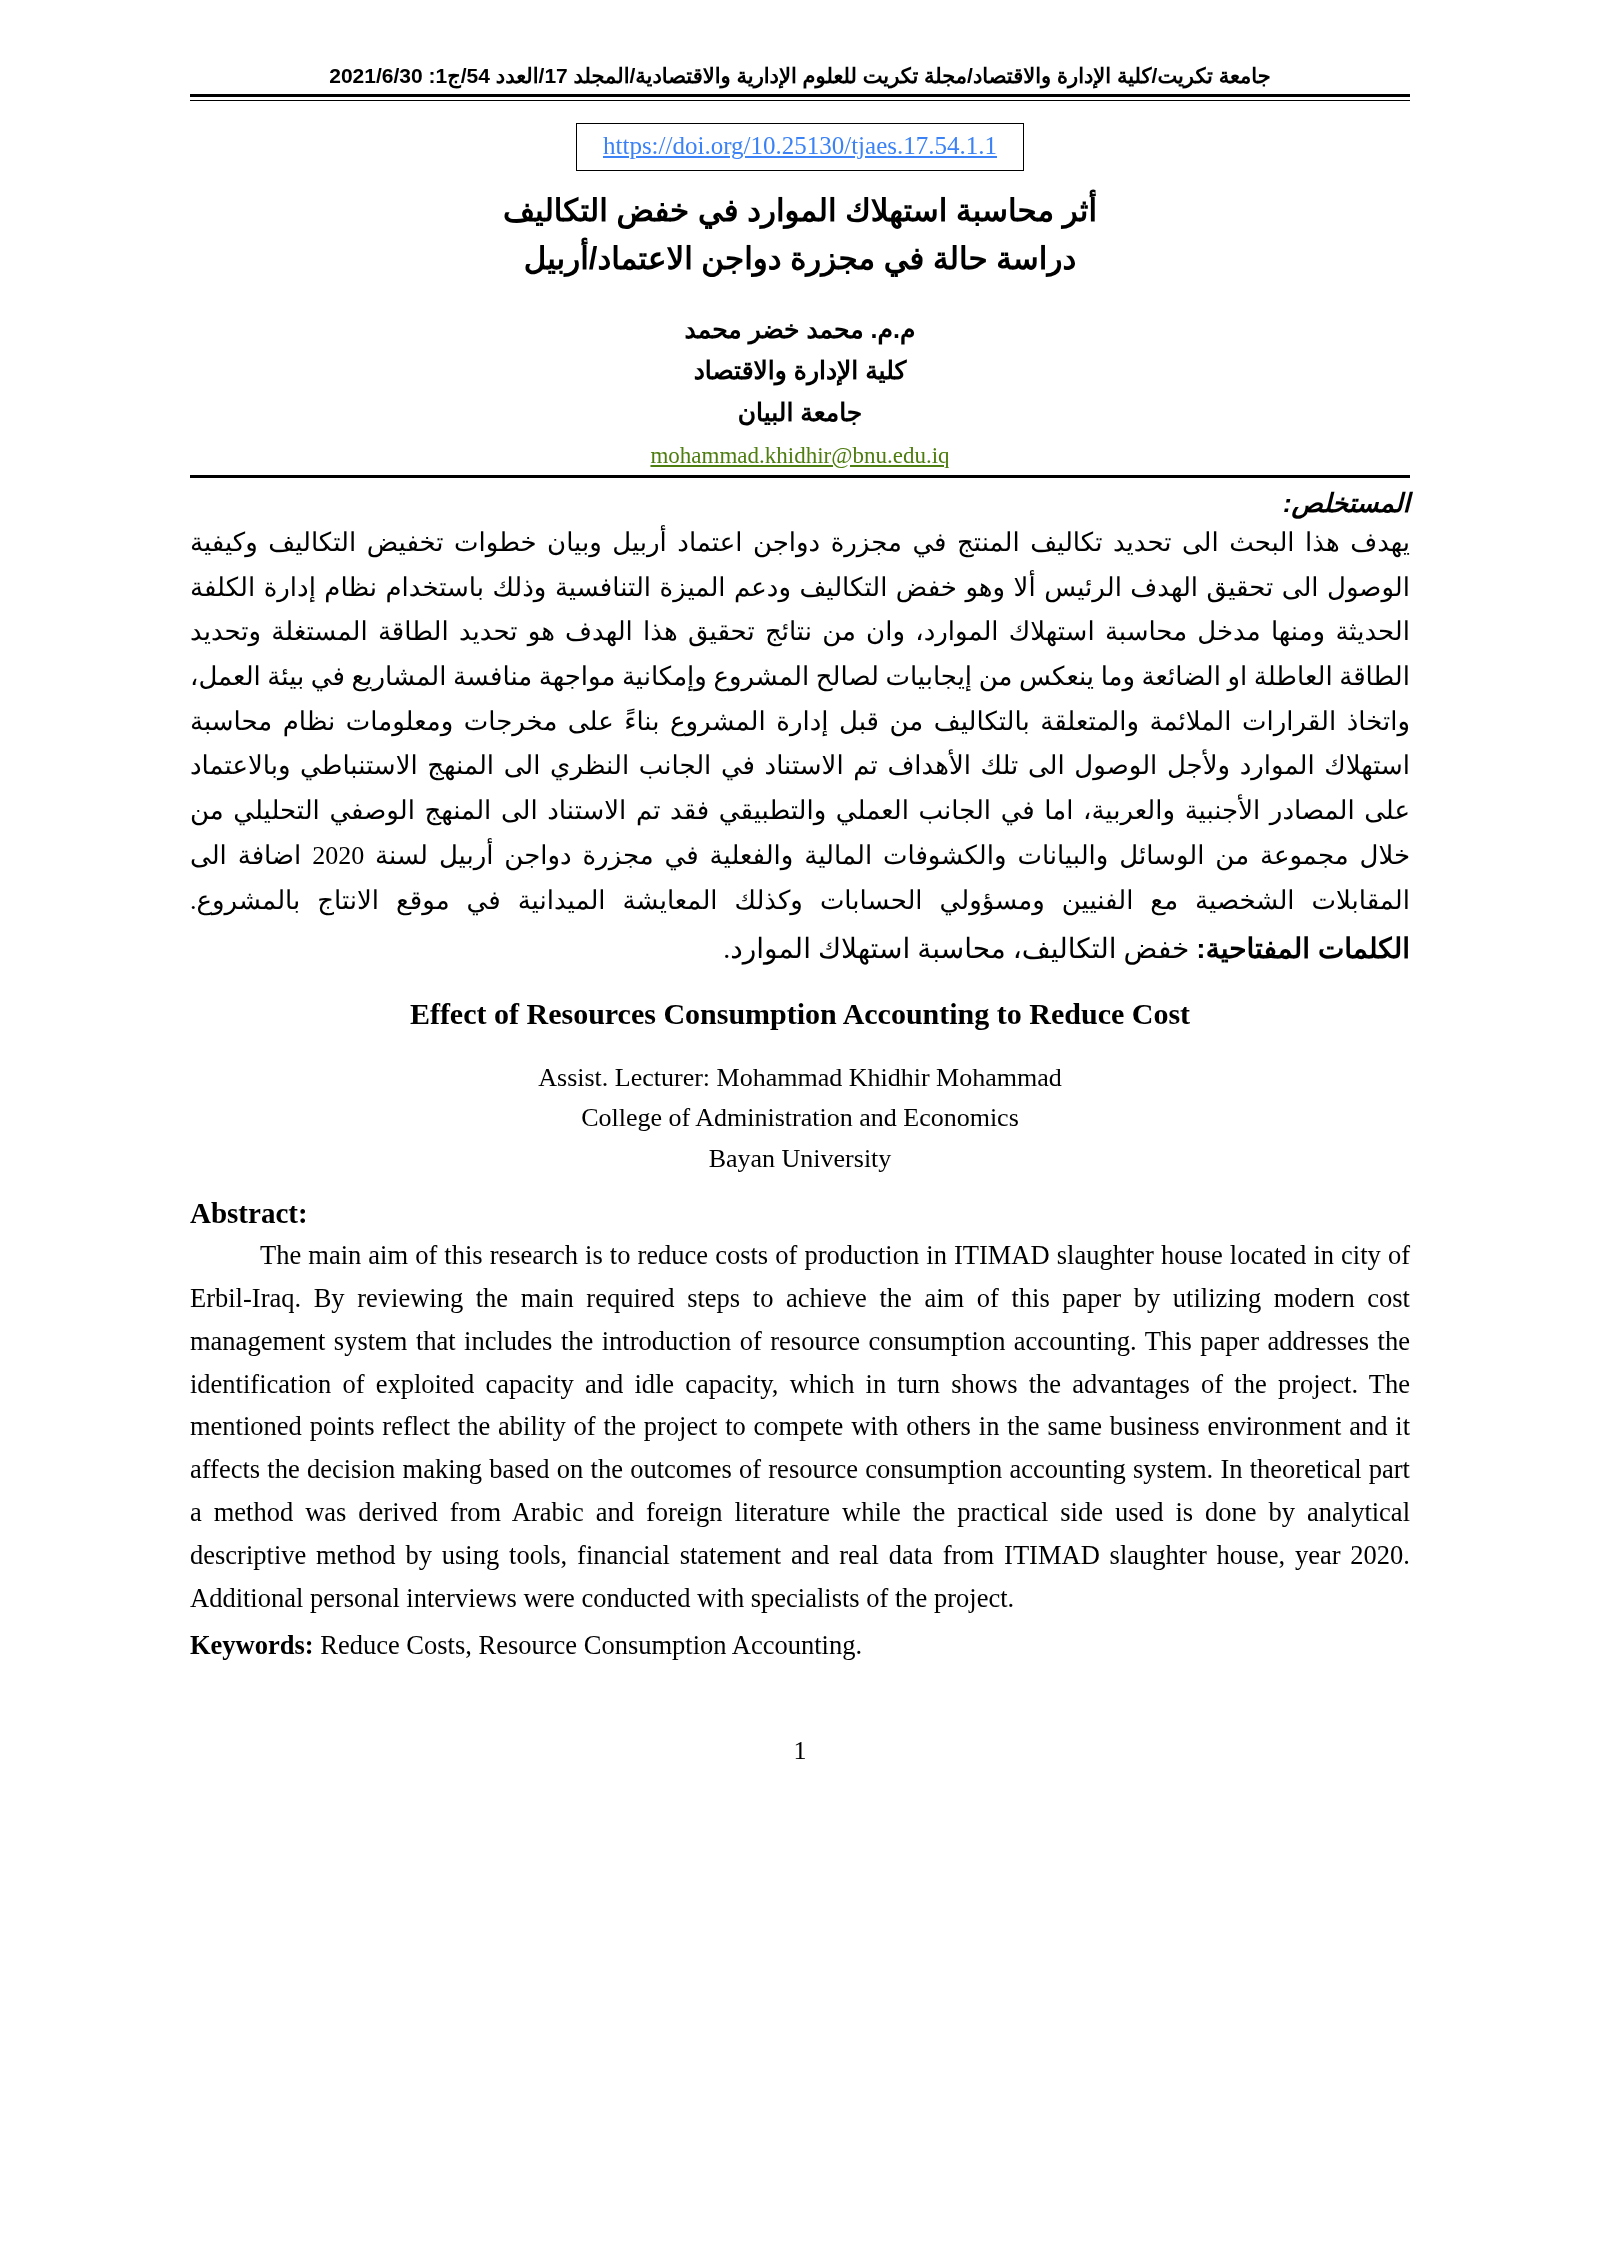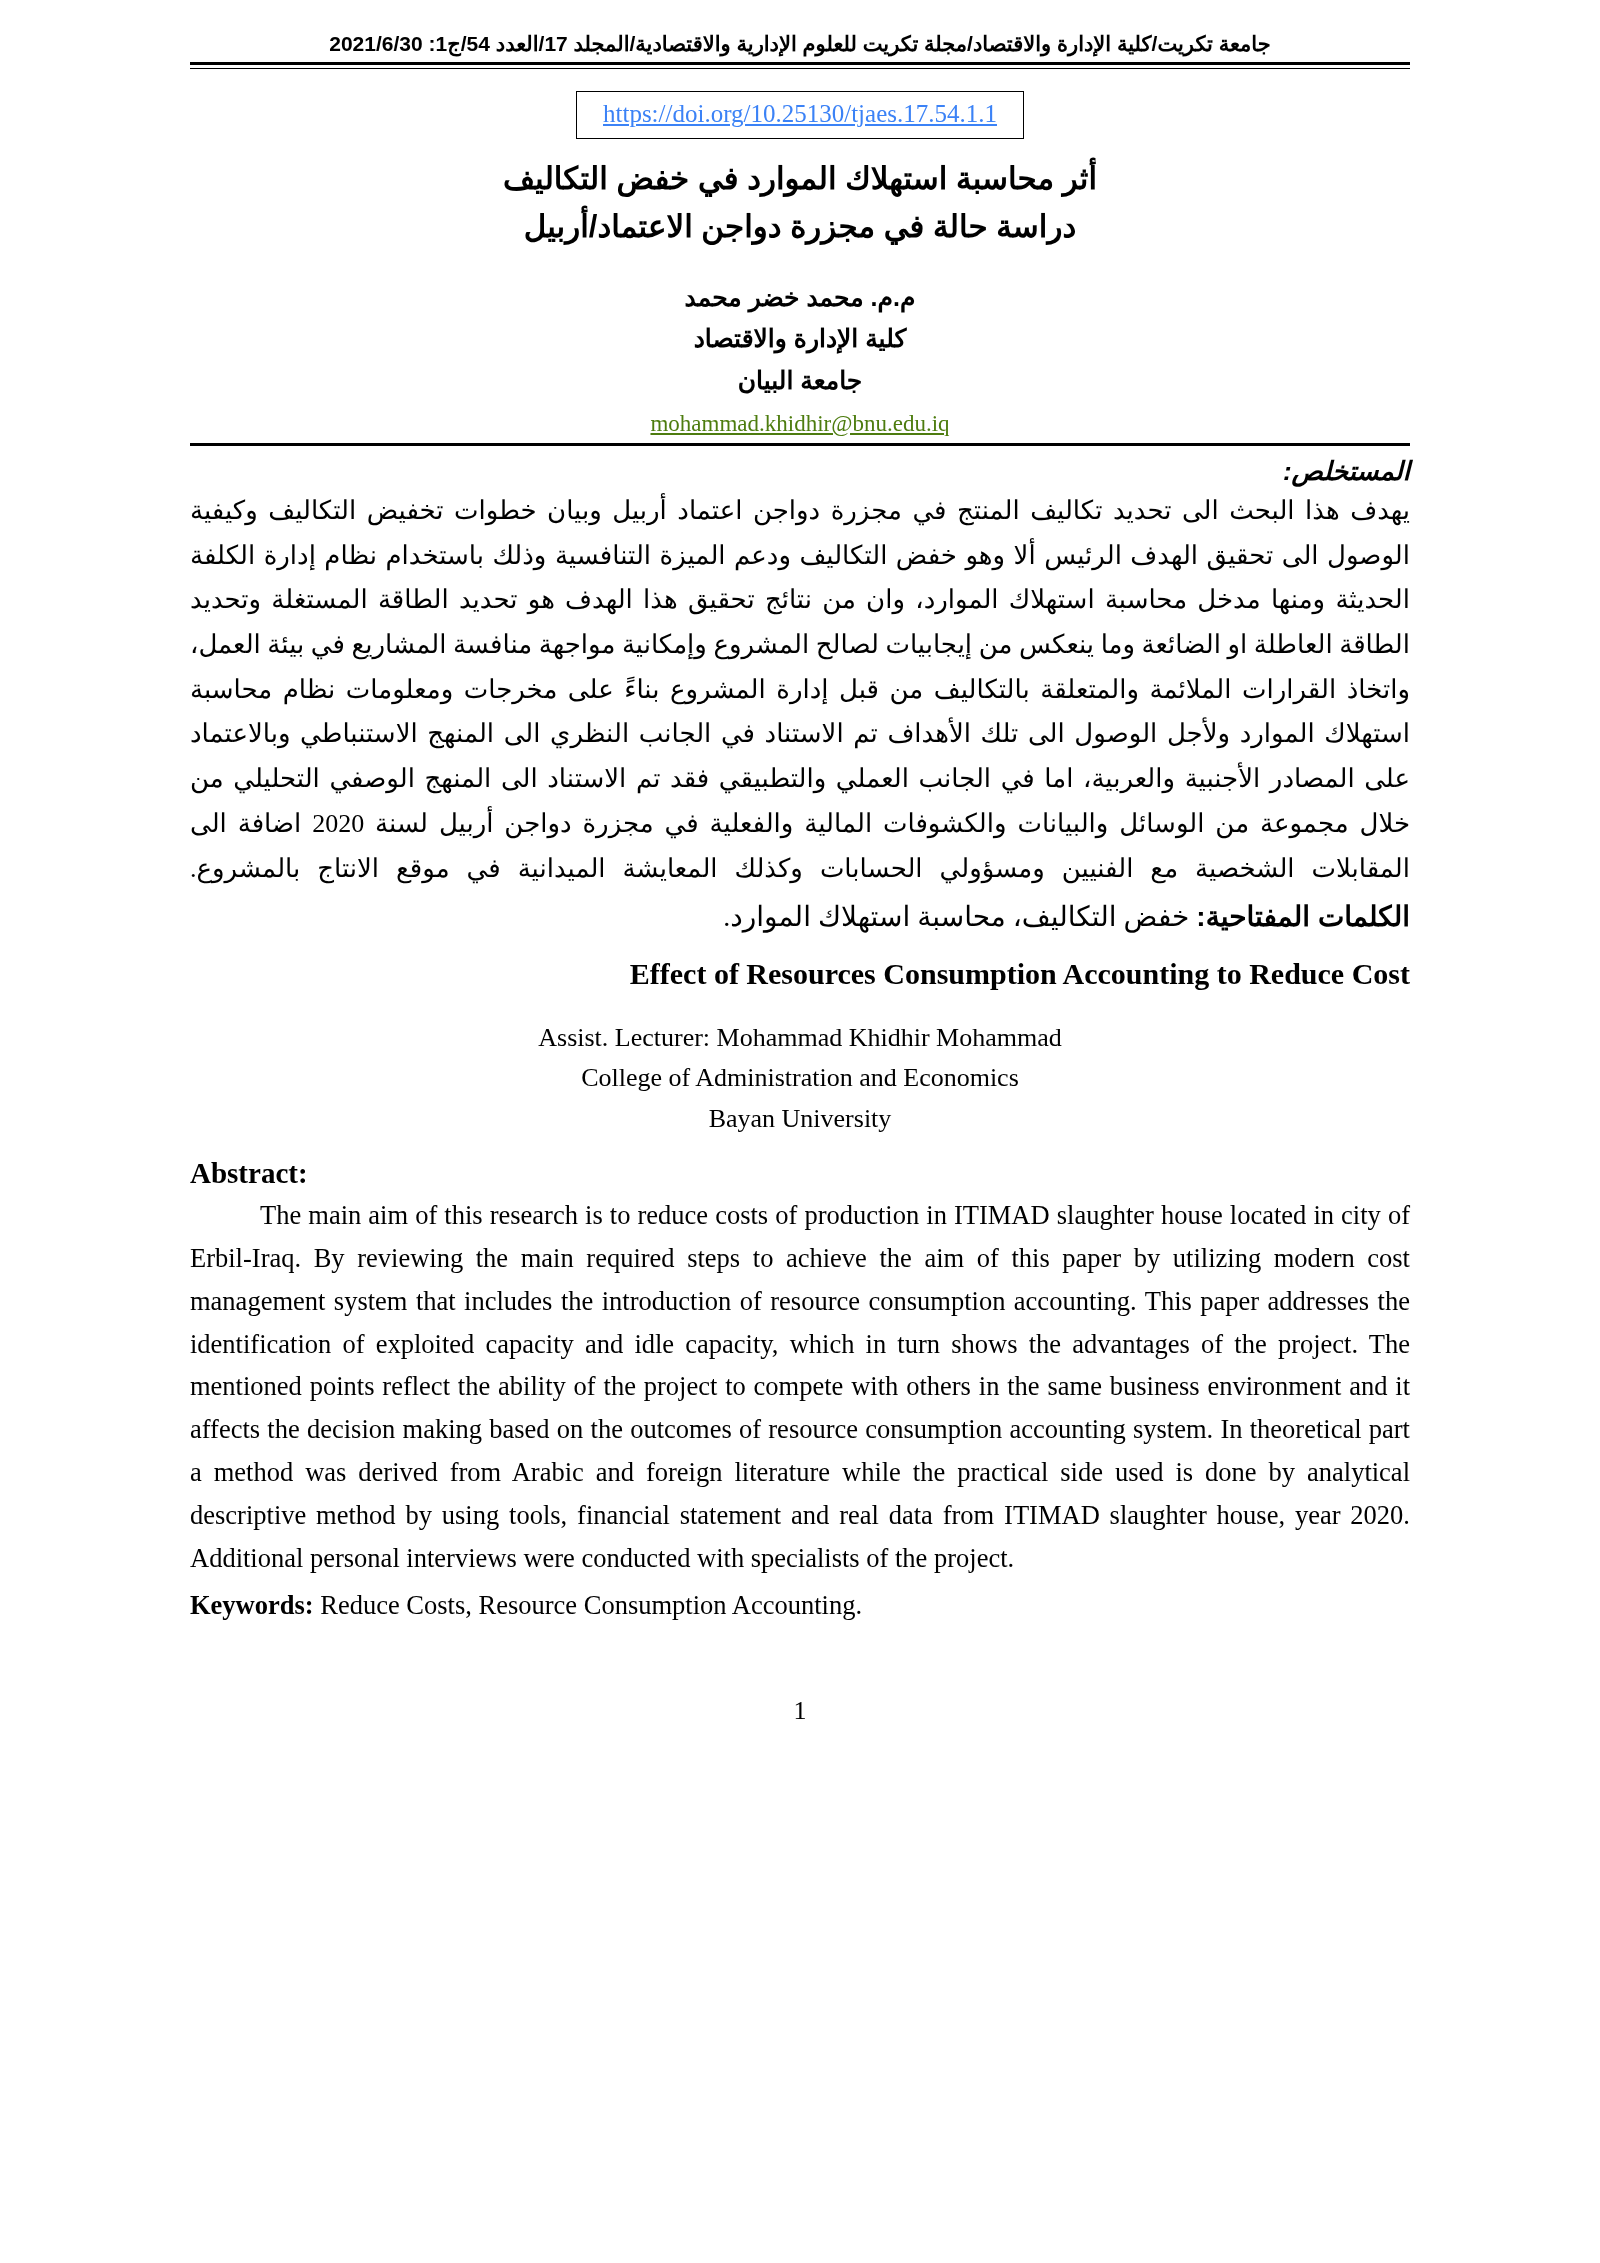--- a/index.html
+++ b/index.html
@@ -12,21 +12,21 @@
     width: 1600px;
     min-height: 2263px;
     font-family: "Liberation Serif", serif;
     color: #000000;
     position: relative;
   }
   .page {
     width: 1600px;
     min-height: 2263px;
     box-sizing: border-box;
-    padding: 32px 190px 40px 190px;
+    padding: 64px 190px 40px 190px;
     position: relative;
   }
 
   
   .journal-header {
     direction: rtl;
     text-align: center;
     font-family: "Liberation Sans", sans-serif;
     font-weight: bold;
     font-size: 21px;
@@ -121,26 +121,26 @@
     font-size: 28px;
     line-height: 1.7;
     margin-top: 2px;
   }
   .ar-keywords b {
     font-family: "Liberation Sans", sans-serif;
   }
 
   
   .en-title {
-    text-align: right;
+    text-align: center;
     font-family: "Liberation Serif", serif;
     font-weight: bold;
     font-size: 30px;
     line-height: 1.5;
-    margin-top: 10px;
+    margin-top: 18px;
   }
   .en-author-block {
     text-align: center;
     font-family: "Liberation Serif", serif;
     font-size: 26px;
     line-height: 1.55;
     margin-top: 22px;
   }
 
   

